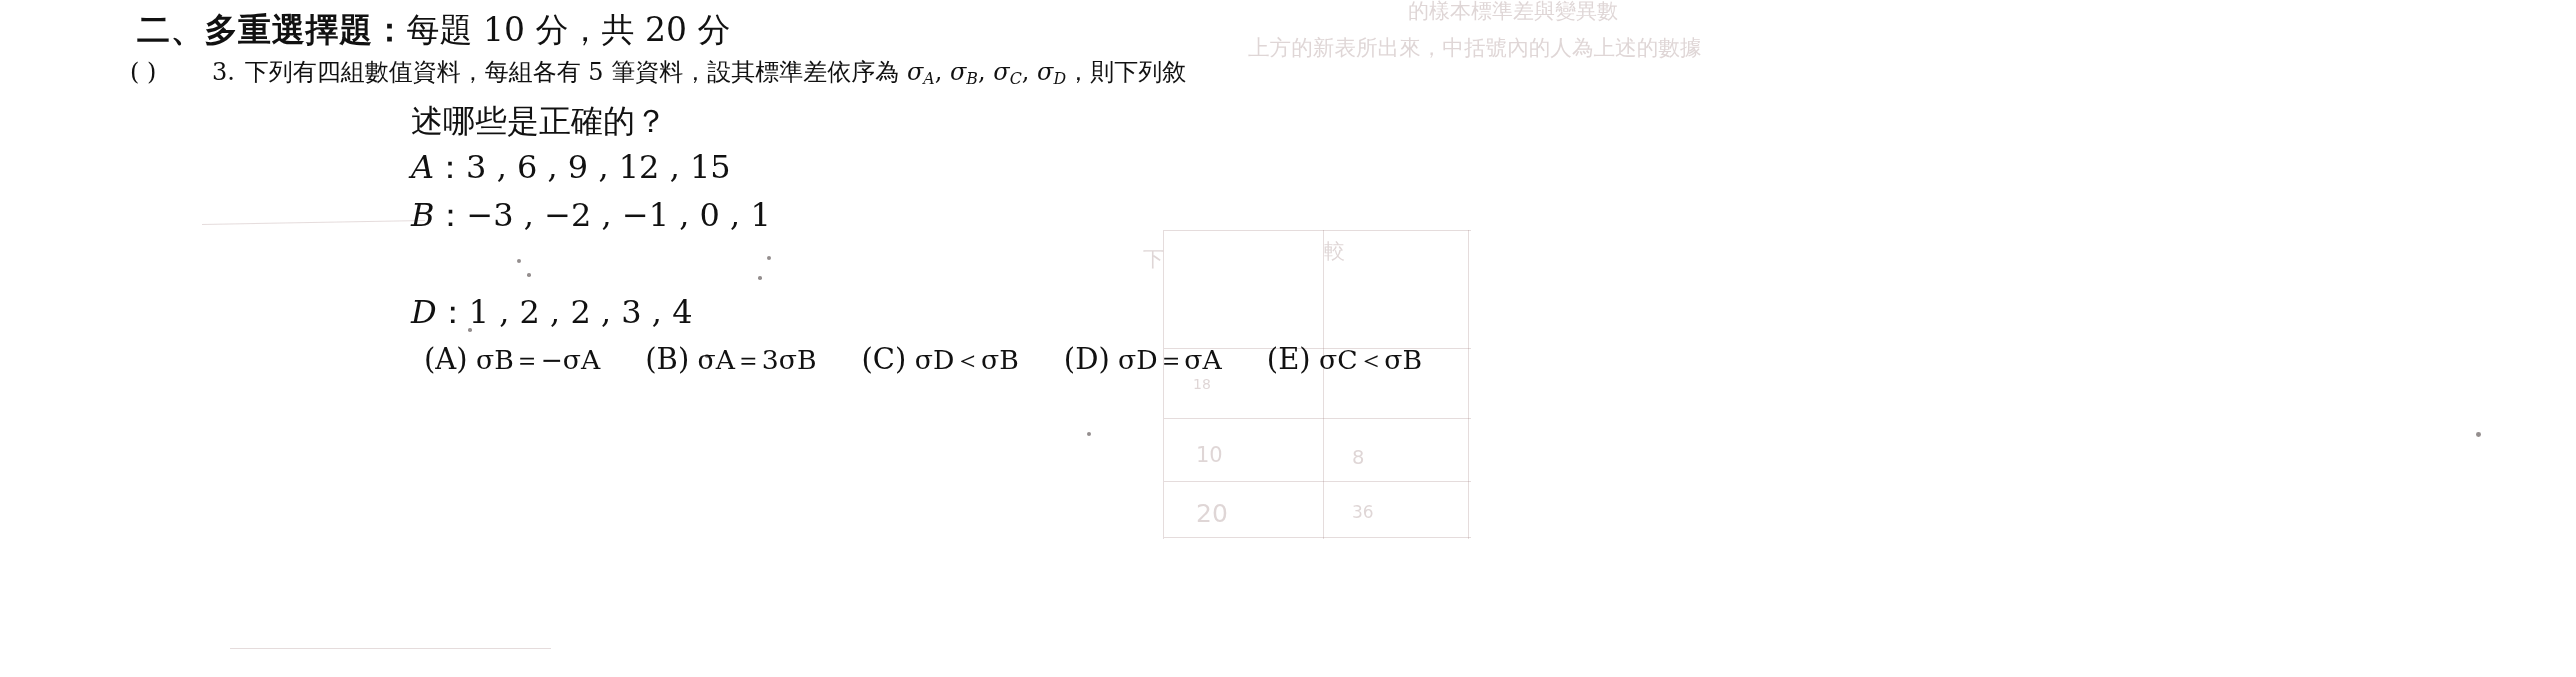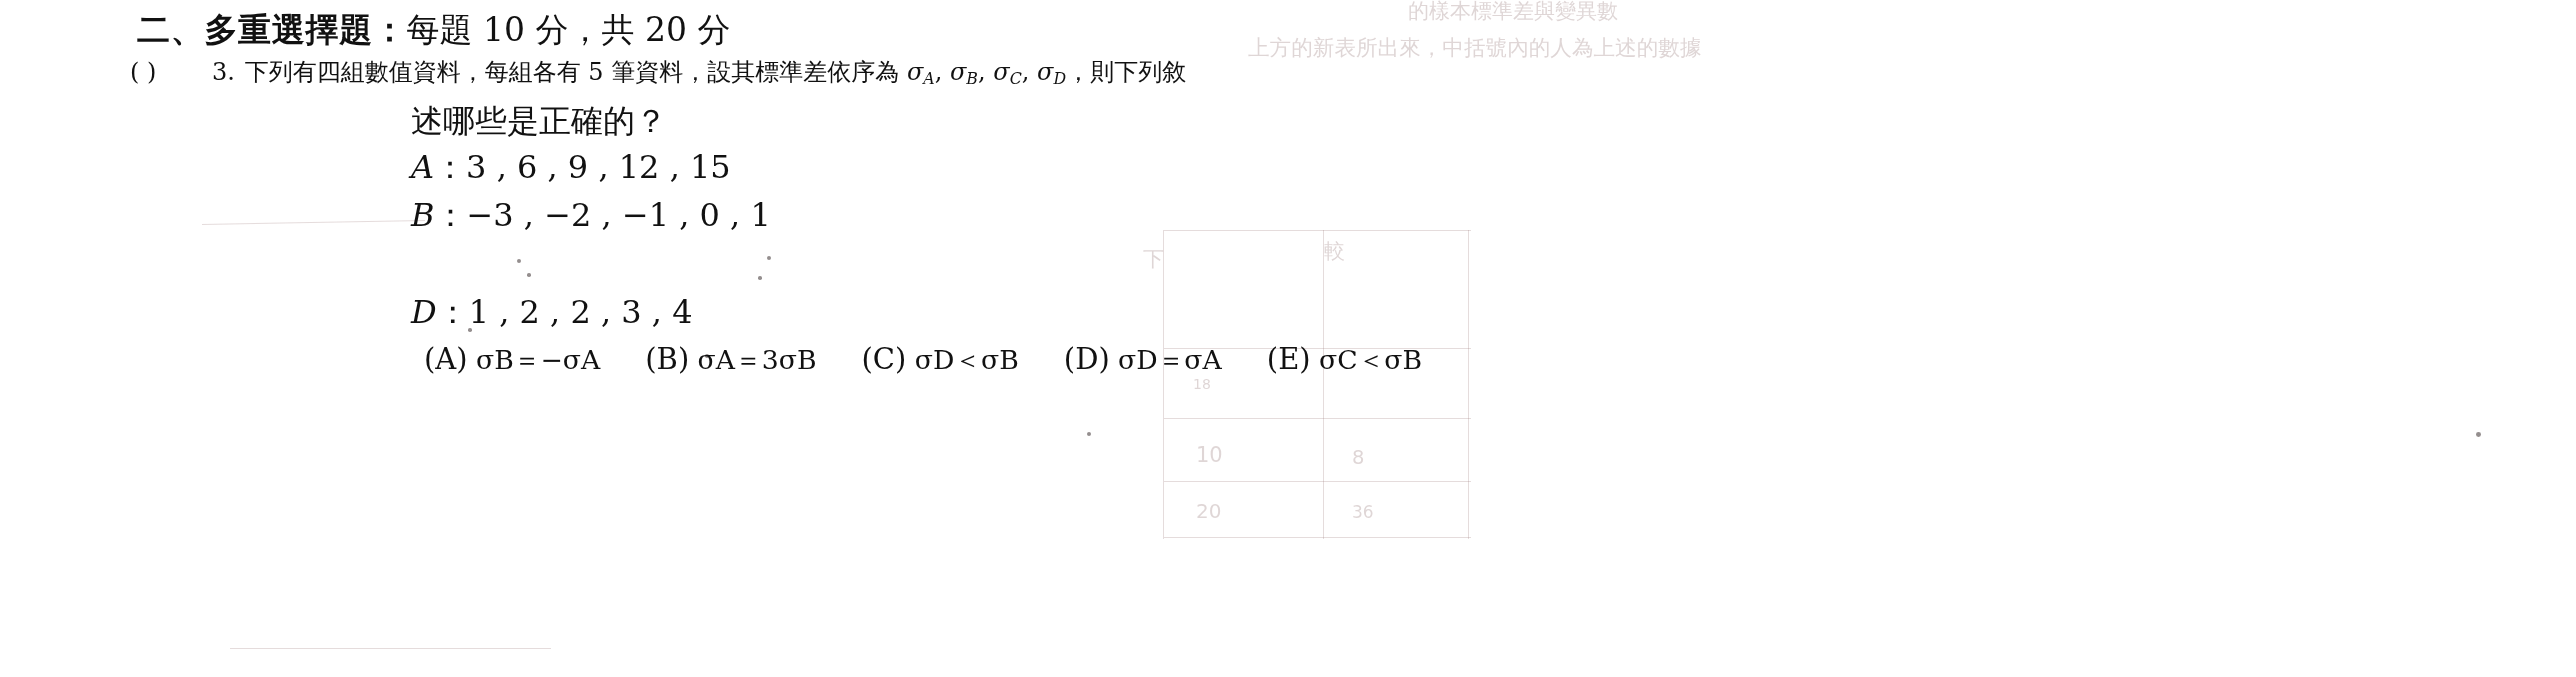--- a/index.html
+++ b/index.html
@@ -172,21 +172,21 @@
 <body>
 
 <div class="page">
 
   <div class="scan-noise">
     <div class="ghost" style="left:1408px; top:-2.8px; font-size:21px;">的樣本標準差與變異數</div>
     <div class="ghost" style="left:1248px; top:33px; font-size:21.6px;">上方的新表所出來，中括號內的人為上述的數據</div>
     <div class="ghost" style="left:1143px; top:245px; font-size:21px;">下</div>
     <div class="ghost" style="left:1324px; top:237px; font-size:21px;">較</div>
     <div class="ghost" style="left:1196px; top:443px; font-size:21px;">10</div>
-    <div class="ghost" style="left:1196px; top:499px; font-size:20px;">20</div>
+    <div class="ghost" style="left:1196px; top:499px; font-size:25px;">20</div>
     <div class="ghost" style="left:1181px; top:376px; font-size:14px;margin-left:12px;">18</div>
     <div class="ghost" style="left:1352px; top:446px; font-size:19.5px;">8</div>
     <div class="ghost" style="left:1352px; top:502px; font-size:17px;">36</div>
 
     <div class="ghost-line" style="left:1164px; top:230px; width:307px; height:1.4px;"></div>
     <div class="ghost-line" style="left:1164px; top:348px; width:307px; height:1.4px;"></div>
     <div class="ghost-line" style="left:1164px; top:418px; width:307px; height:1.4px;"></div>
     <div class="ghost-line" style="left:1164px; top:481px; width:307px; height:1.4px;"></div>
     <div class="ghost-line" style="left:1164px; top:537px; width:307px; height:1.4px;"></div>
     <div class="ghost-line" style="left:1163px; top:230px; width:1.4px; height:309px;"></div>

